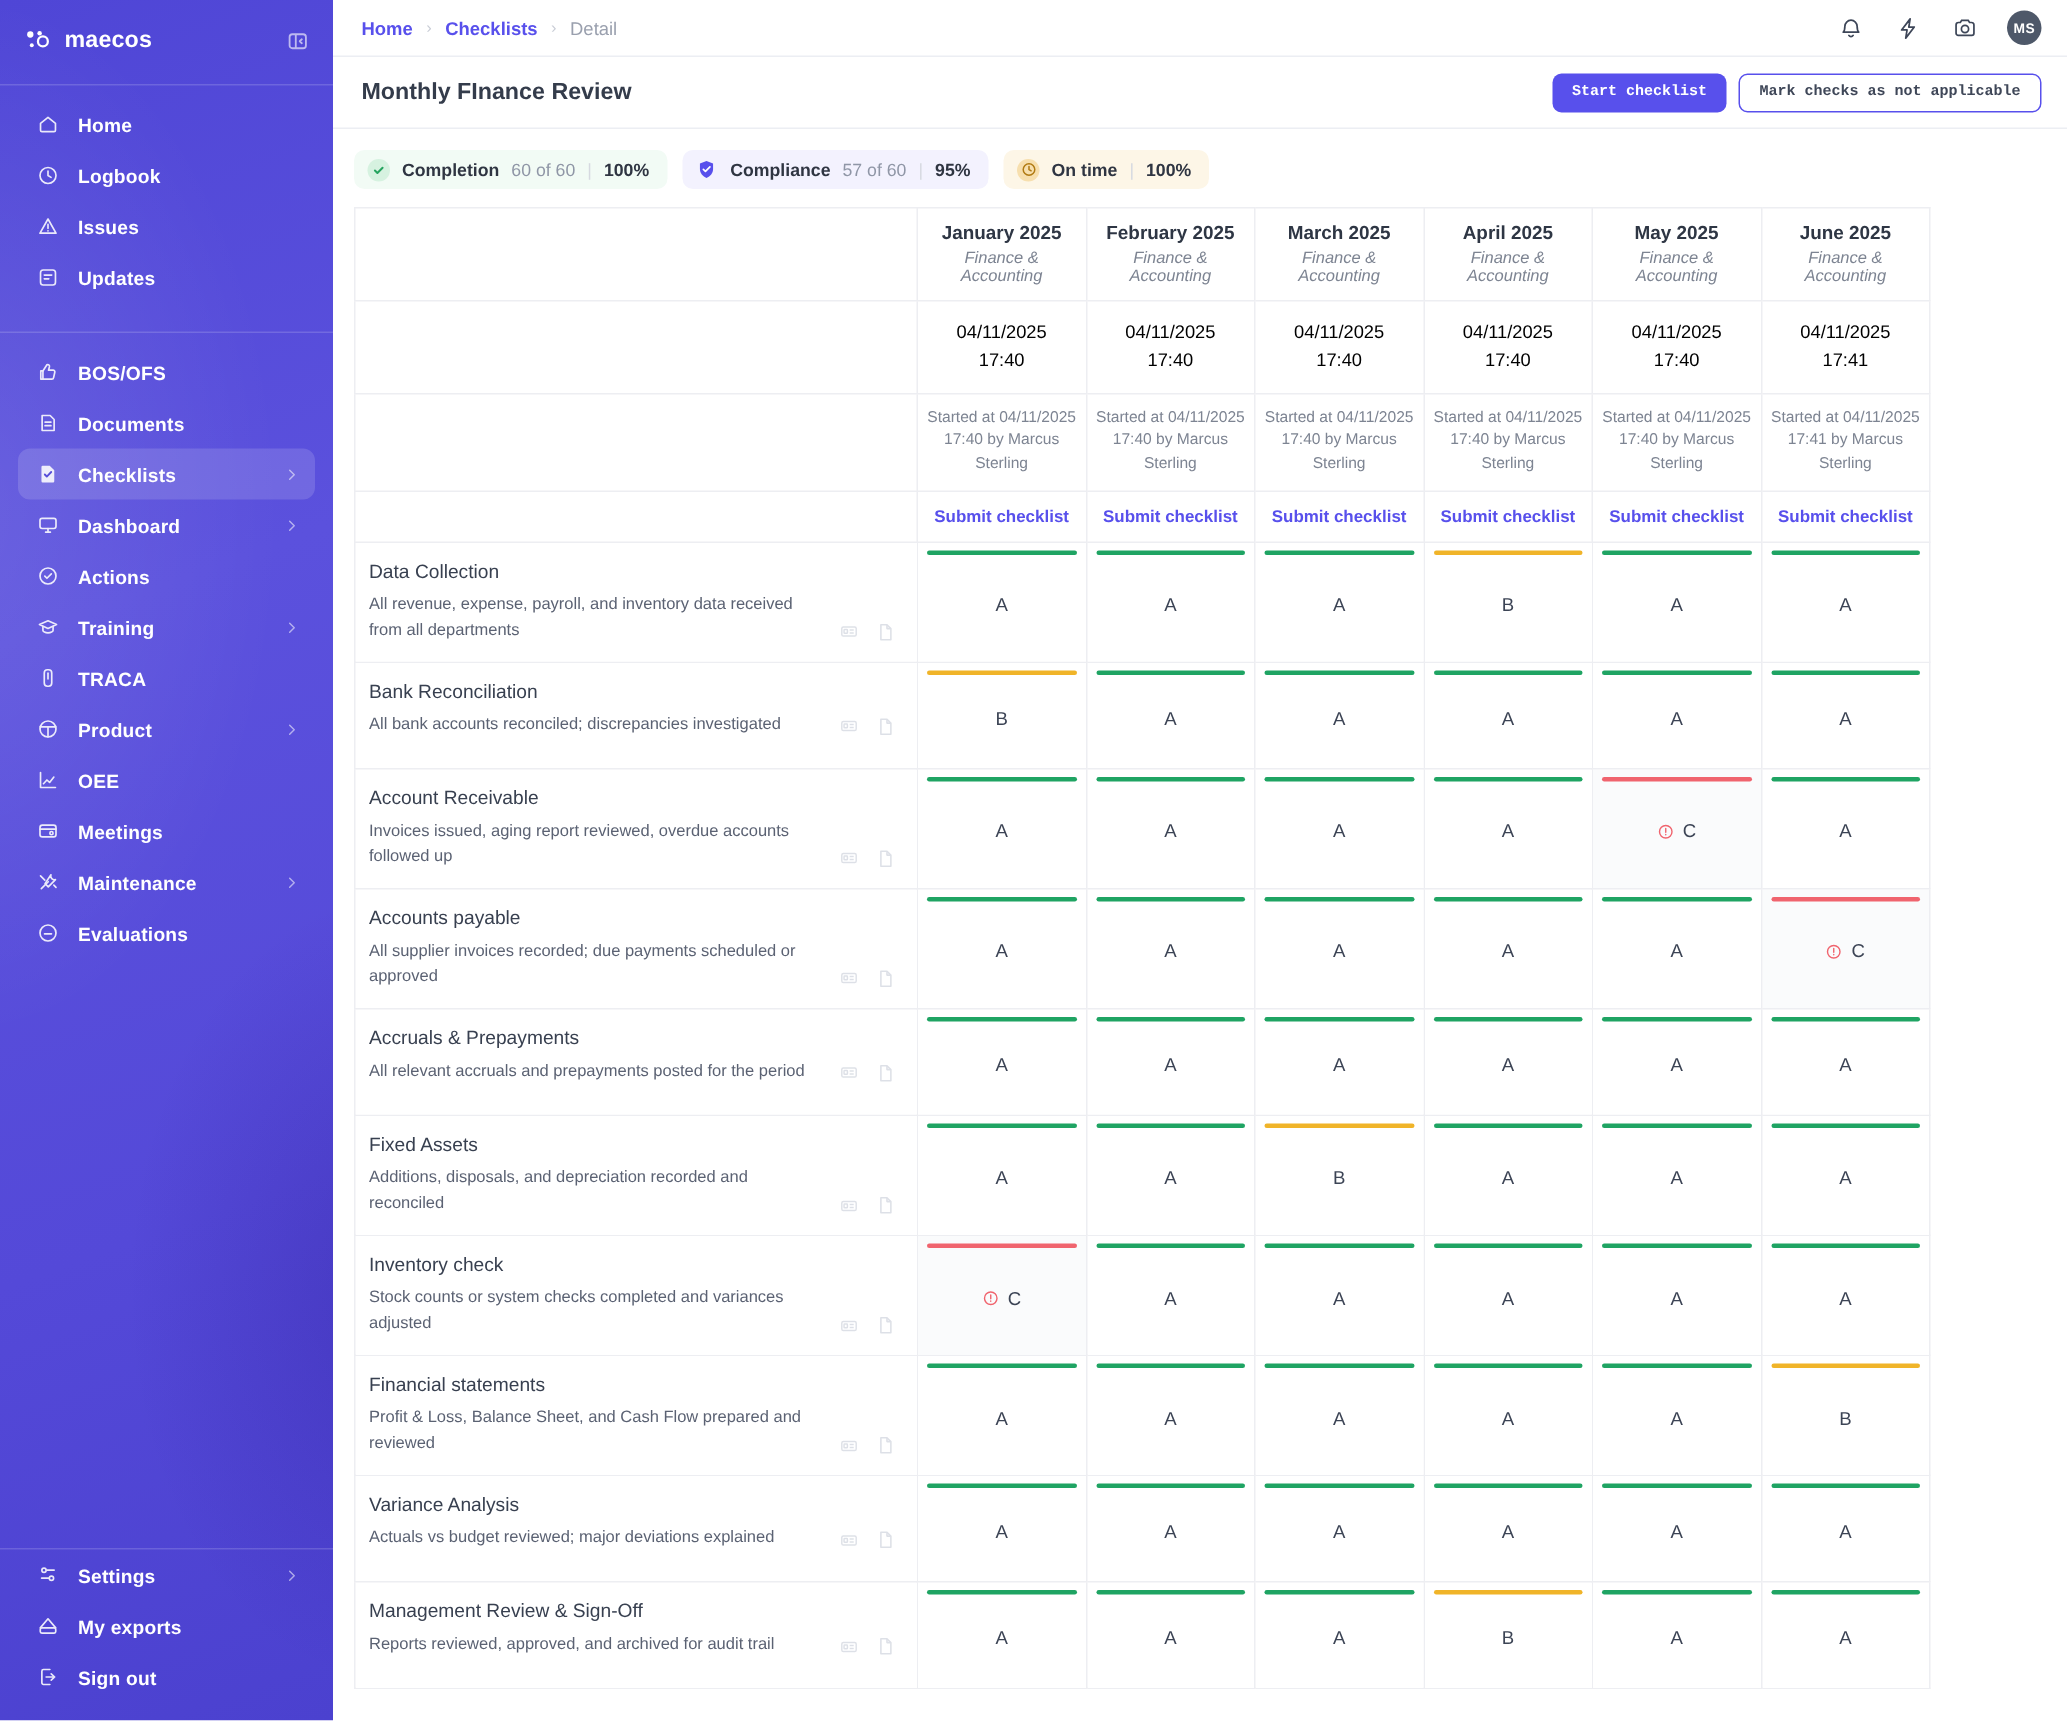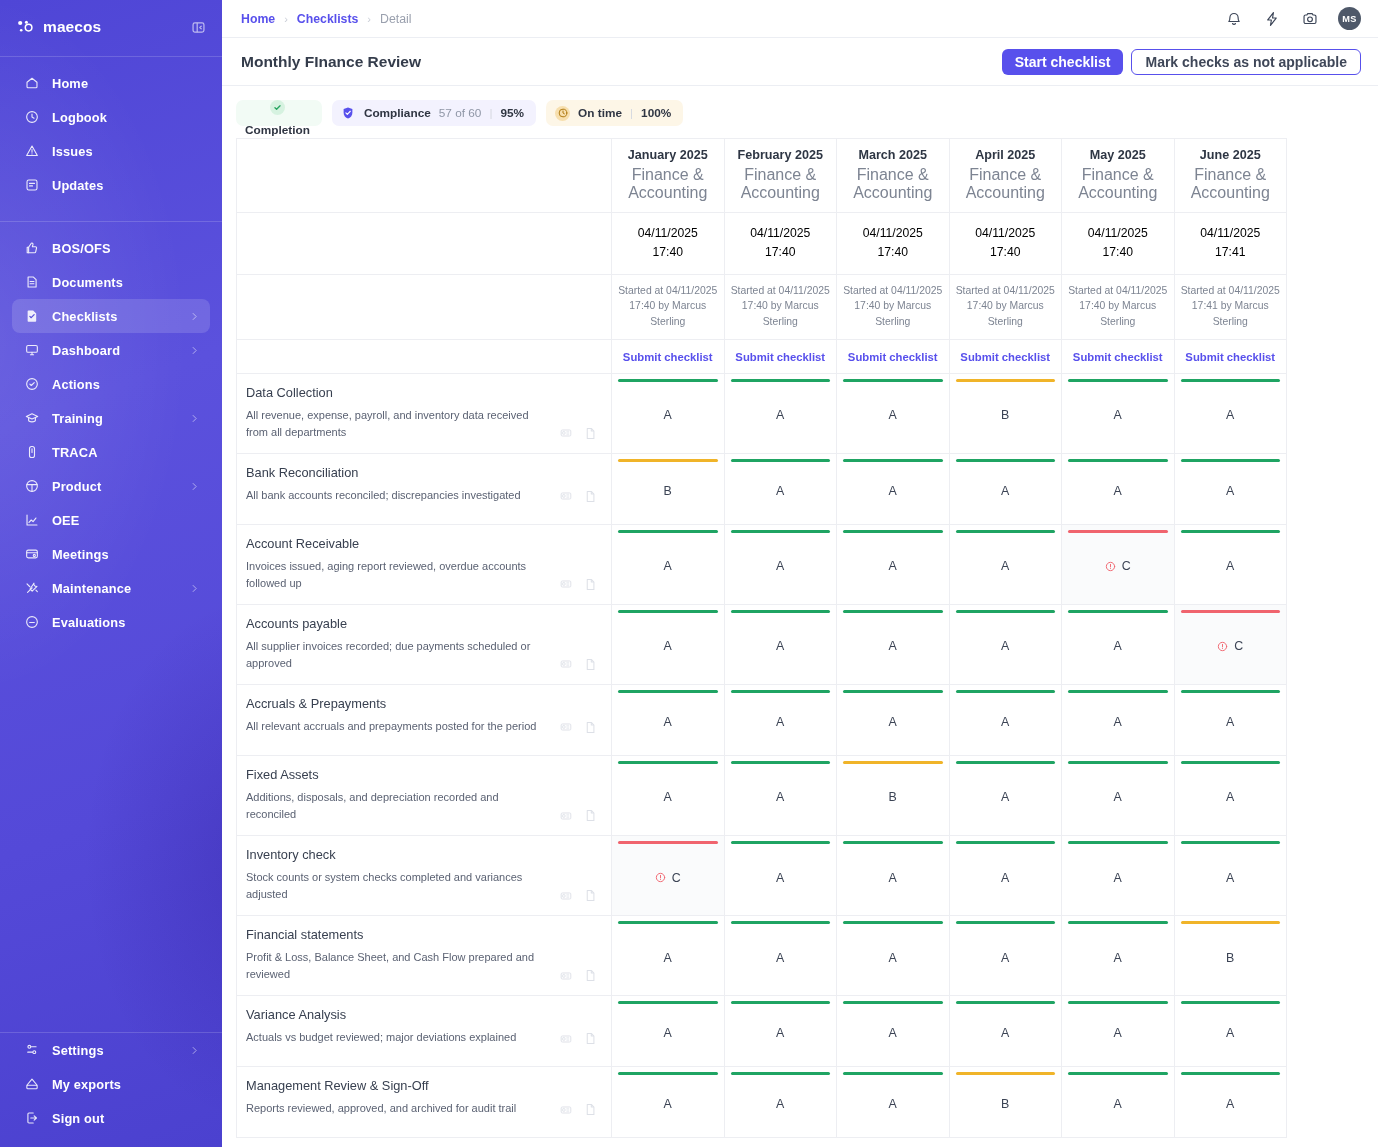--- a/index.html
+++ b/index.html
@@ -64,55 +64,55 @@
     align-items: center; justify-content: center; cursor: pointer; letter-spacing:.3px;
   }
 
   .titlebar {
     height: 48px; flex: 0 0 48px; display: flex; align-items: center;
     padding: 0 17px 0 19px; border-bottom: 1px solid #eceef3;
   }
   .page-title { font-size: 15.5px; color: #343c4b; font-weight: 700; }
   .title-btns { margin-left: auto; display: flex; gap: 8px; align-items: center; }
   .btn {
-    height: 26px; border-radius: 6px; font-size: 14px; font-weight: 600;
+    height: 26px; border-radius: 6px; font-size: 10px; font-weight: 600;
     display: flex; align-items: center; justify-content: center; cursor: pointer;
-    padding: 0 13px; white-space: nowrap;
+    padding: 0 13px; white-space: nowrap; font-family: Liberation Mono, monospace;
   }
   .btn-primary { background: #5850ec; color: #fff; }
   .btn-outline { background: #fff; color: #3f4758; border: 1px solid #5850ec; }
 
   
   .stats { display: flex; gap: 10px; padding: 14px 0 12px 14px; }
   .stat {
     height: 26px; border-radius: 7px; display: flex; align-items: center;
     gap: 8px; padding: 0 12px 0 9px; font-size: 11.8px; white-space: nowrap;
   }
   .stat .sico { width: 15px; height: 15px; border-radius: 50%; display:flex; align-items:center; justify-content:center; flex:0 0 15px;}
   .stat .lbl { color: #2f3542; font-weight: 600; }
   .stat .cnt { color: #8f96a6; }
   .stat .pipe { color: #d6d9e0; }
   .stat .pct { color: #2f3542; font-weight: 600; }
-  .stat.completion { background: #f2fbf5; flex-direction: column; }
+  .stat.completion { background: #f2fbf5; }
   .stat.completion .sico { background: #d6f2e0; color:#27a560; }
   .stat.compliance { background: #f3f2fe; }
   .stat.compliance .sico { color:#5850ec; }
   .stat.ontime { background: #fdf6e7; }
   .stat.ontime .sico { background:#f7dfae; color:#b07a12;}
 
   
   .table-wrap { padding: 0 0 0 14px; }
   table.grid { border-collapse: collapse; table-layout: fixed; }
   table.grid td { border: 1px solid #edeef2; vertical-align: top; background:#fff; }
   col.c-desc { width: 375px; }
   col.c-mon { width: 112.5px; }
 
   .hdr-month { text-align: center; padding: 9px 6px 10px 6px; }
   .hdr-month .m { font-size: 12.6px; font-weight: 700; color: #2e3644; }
-  .hdr-month .sub { font-size: 16px; color: #7d8492; margin-top: 4px; }
+  .hdr-month .sub { font-size: 11px; color: #7d8492; margin-top: 4px; font-style: italic; }
   .hdr-date { text-align: center; padding: 11px 6px 12px 6px; font-size: 12.2px; color: #000000; line-height: 1.55; }
   .hdr-started { text-align: center; padding: 8px 5px 9px 5px; font-size: 10.4px; color: #7d8492; line-height: 1.5; margin-left: 34px; }
   .hdr-submit { text-align: center; padding: 7px 6px 8px 6px; }
   .hdr-submit span { font-size: 11.3px; color: #5850ec; font-weight: 600; cursor: pointer; }
   td.blank { background: #fdfdfd; }
 
   .desc-cell { padding: 11px 14px 12px 9px; background:#fafbfc; position:relative; }
   .desc-title { font-size: 12.8px; color: #384050; margin-bottom: 7px; }
   .desc-body { display: flex; align-items: flex-end; gap: 0; }
   .desc-text { font-size: 11px; color: #5b6273; line-height: 1.55; flex: 1 1 auto; padding-right: 10px; }

